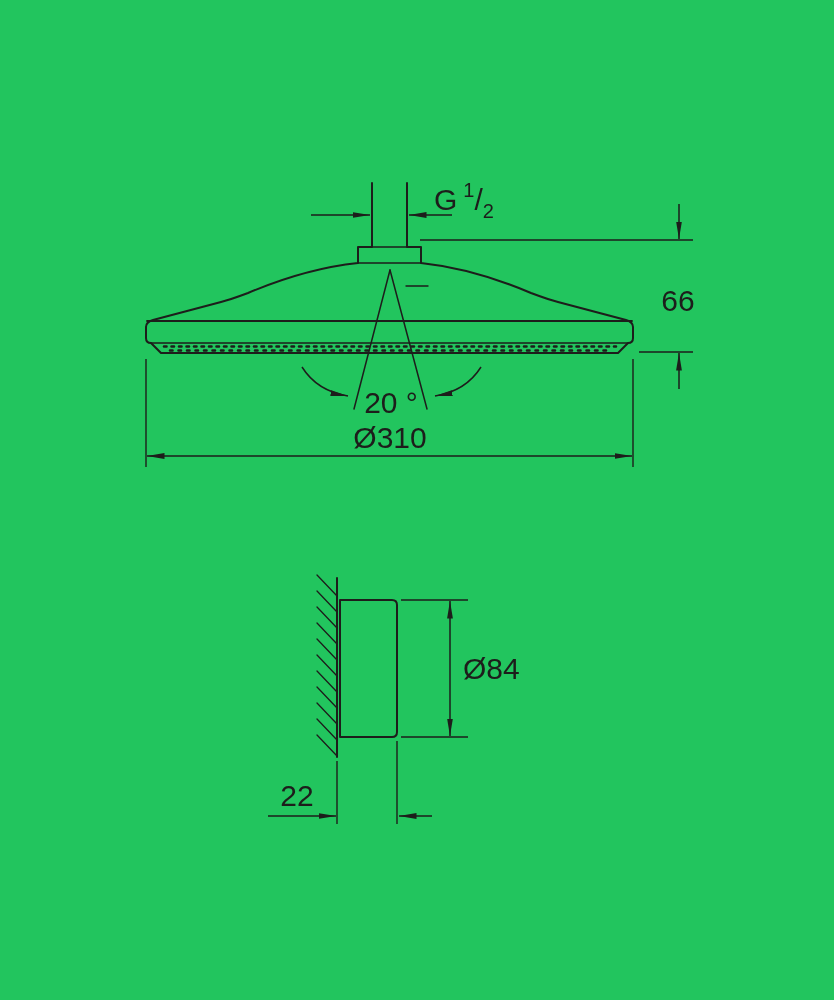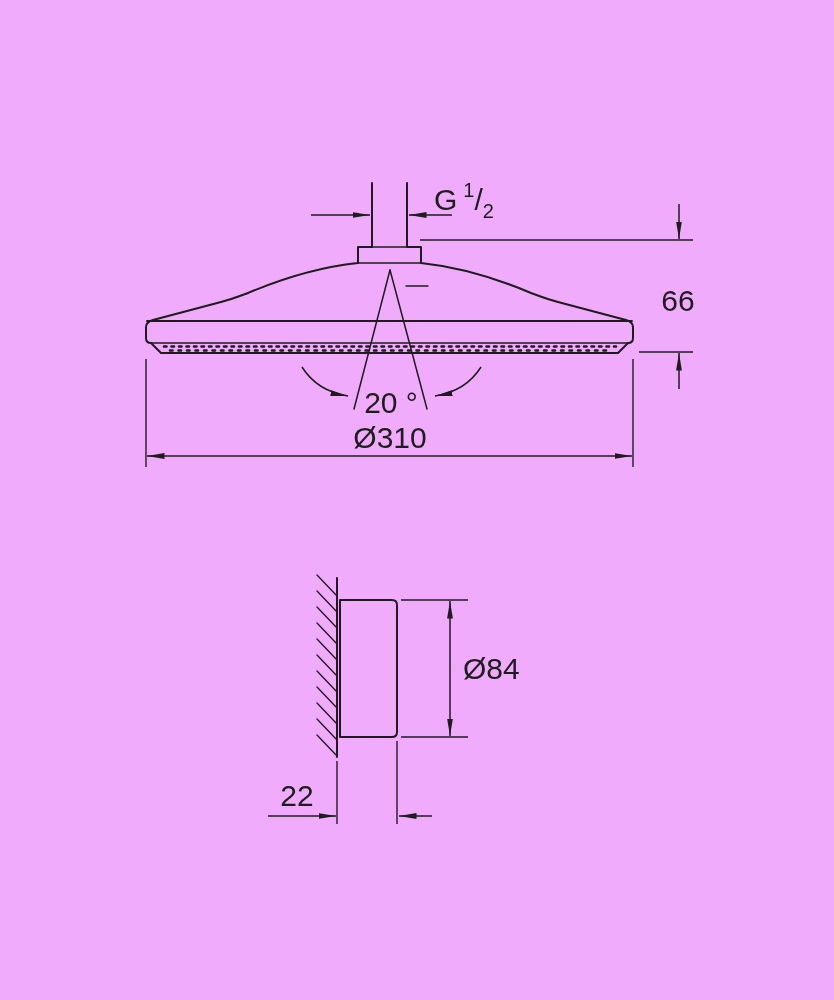--- a/index.html
+++ b/index.html
@@ -5,21 +5,21 @@
   html, body {
     margin: 0;
     padding: 0;
     background: #ffffff;
     font-family: "Liberation Sans", sans-serif;
   }
   .canvas {
     position: relative;
     width: 834px;
     height: 1000px;
-    background: #f0abfc;
+    background: #22c55e;
     overflow: hidden;
   }
   svg text {
     font-family: "Liberation Sans", sans-serif;
     fill: #1d1d1b;
   }
   .dim-text { font-size: 30px; }
   .dim-text-small { font-size: 20px; }
 </style>
 </head>

